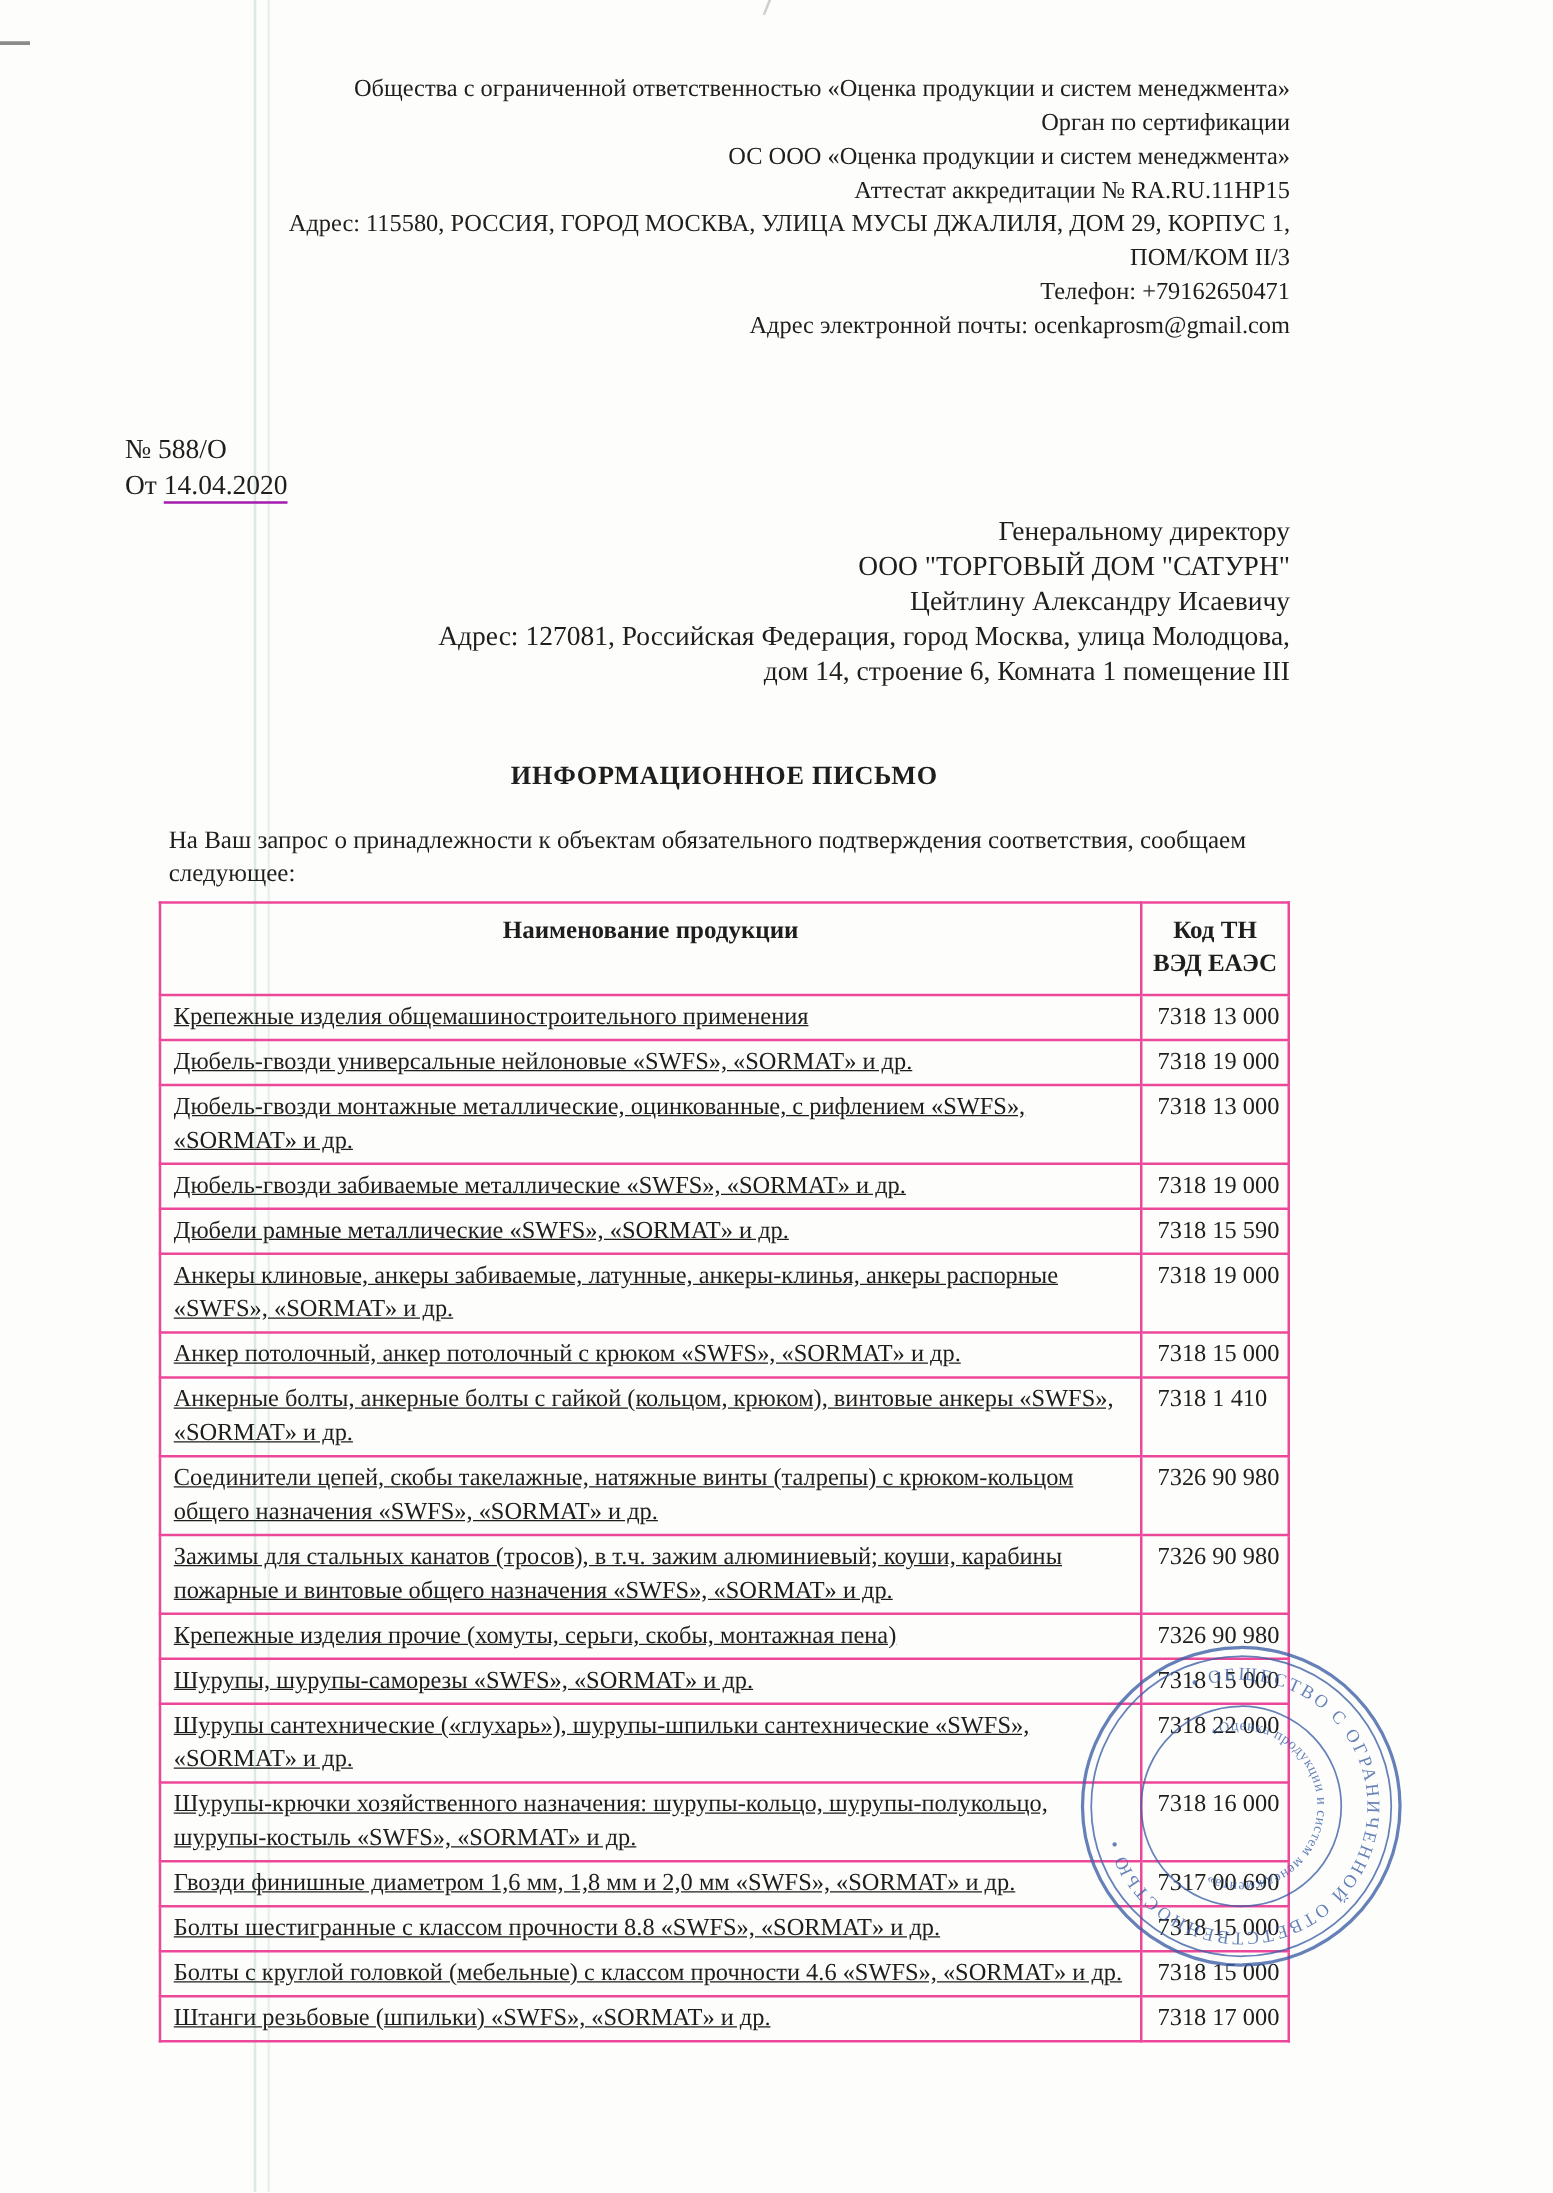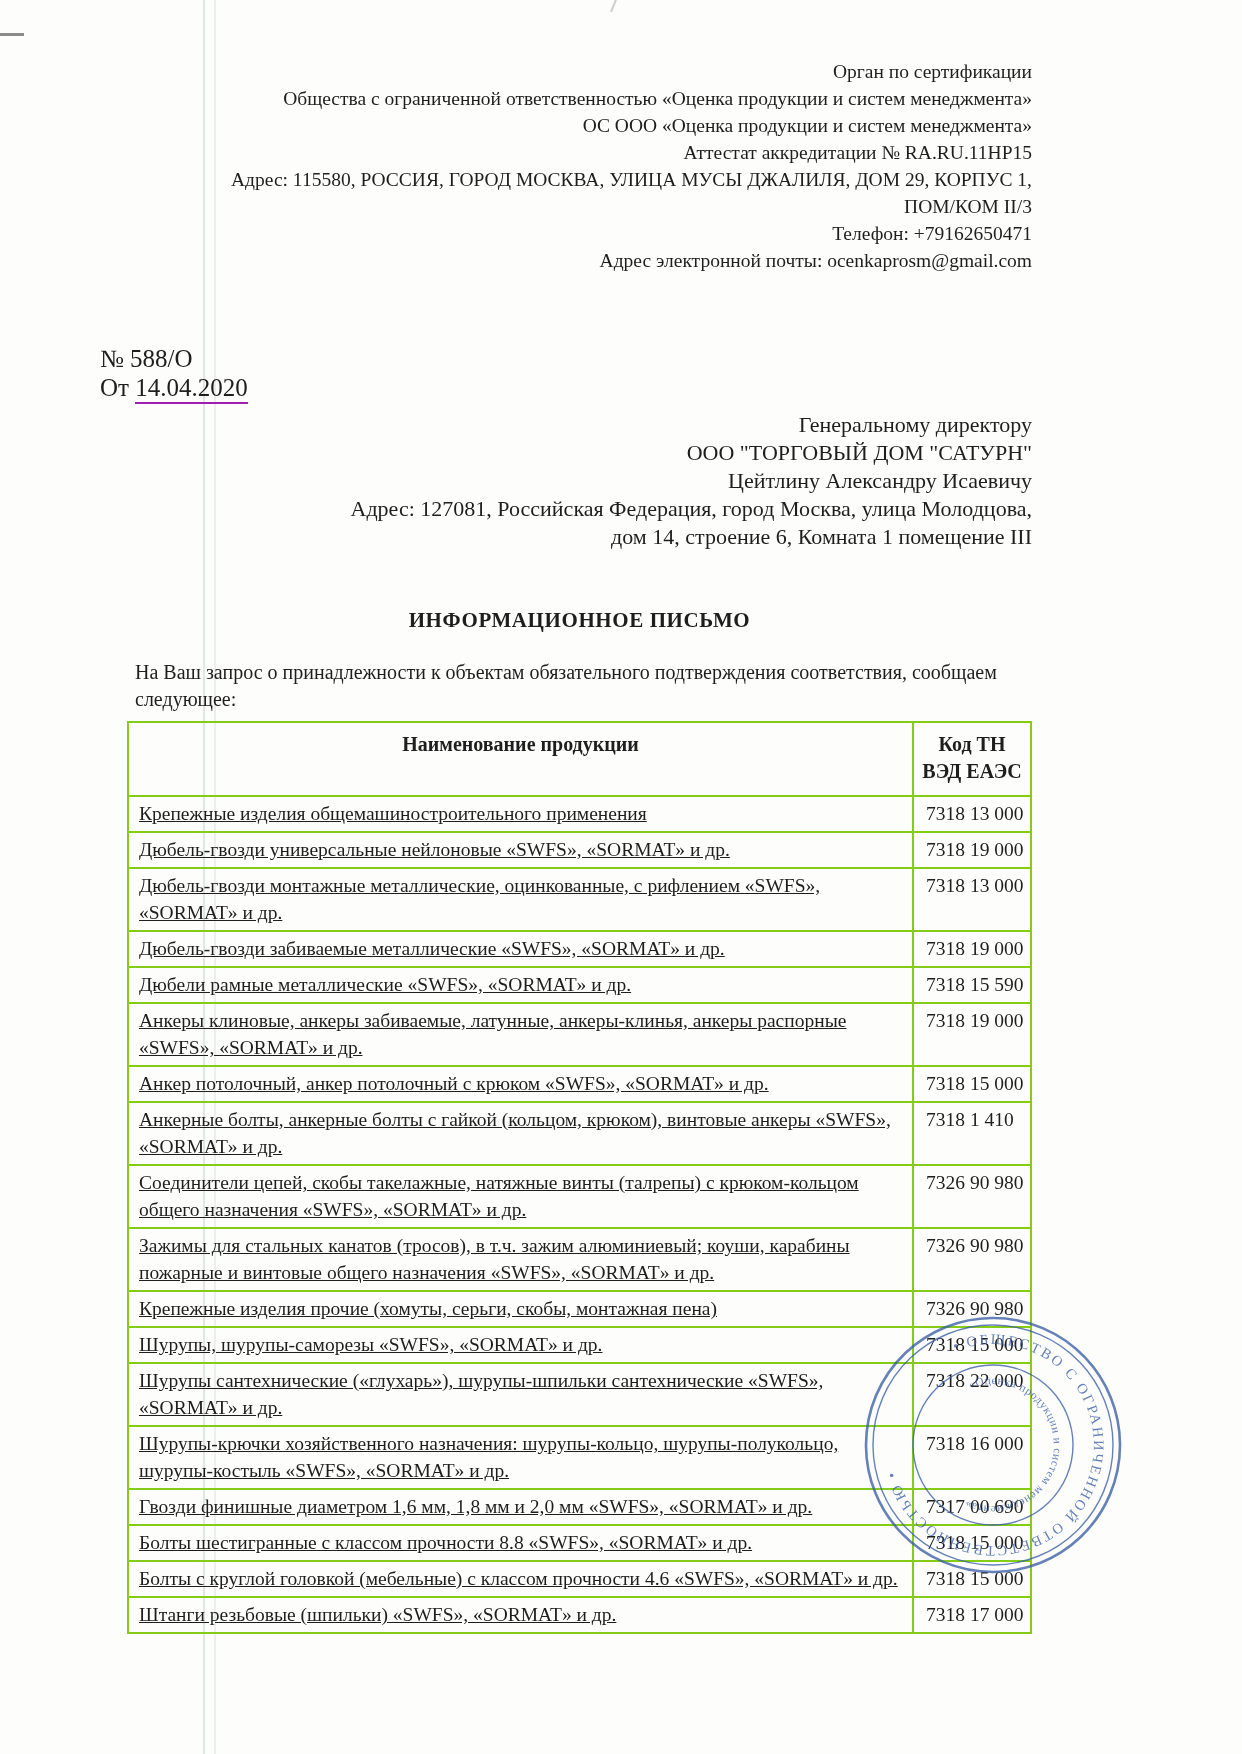--- a/index.html
+++ b/index.html
@@ -39,21 +39,21 @@
 
   .header-block {
     padding-top: 58px;
     text-align: right;
     font-size: 19.5px;
     line-height: 27px;
   }
   .ref-block {
     margin-left: -27px;
     margin-top: 70px;
-    font-size: 25px;
+    font-size: 22px;
     line-height: 29px;
     text-align: left;
   }
   .ref-date-underline { border-bottom: 2px solid #a21caf; padding-bottom: 1px; }
 
   .addressee-block {
     margin-top: 9px;
     text-align: right;
     font-size: 22px;
     line-height: 28px;
@@ -77,21 +77,21 @@
 
   table.products {
     margin-top: 8px;
     width: 905px;
     border-collapse: collapse;
     font-size: 19.5px;
     position: relative;
     z-index: 1;
   }
   table.products th, table.products td {
-    border: 2px solid #84cc16;
+    border: 2px solid #ec4899;
     vertical-align: top;
   }
   table.products th {
     font-weight: bold;
     font-size: 20px;
     text-align: center;
     padding: 8px 6px 10px 6px;
     line-height: 27px;
   }
   table.products th.col-code-h { width: 118px; }
@@ -123,22 +123,22 @@
 <div class="page">
 
   <div class="scan-line l1"></div>
   <div class="scan-line l2"></div>
   <div class="artifact-top"></div>
   <div class="artifact-left"></div>
 
   <div class="content">
 
     <div class="header-block">
+      <div>Общества с ограниченной ответственностью «Оценка продукции и систем менеджмента»</div>
       <div>Орган по сертификации</div>
-      <div>Общества с ограниченной ответственностью «Оценка продукции и систем менеджмента»</div>
       <div>ОС ООО «Оценка продукции и систем менеджмента»</div>
       <div>Аттестат аккредитации № RA.RU.11НР15</div>
       <div>Адрес: 115580, РОССИЯ, ГОРОД МОСКВА, УЛИЦА МУСЫ ДЖАЛИЛЯ, ДОМ 29, КОРПУС 1,</div>
       <div>ПОМ/КОМ II/3</div>
       <div>Телефон: +79162650471</div>
       <div>Адрес электронной почты: ocenkaprosm@gmail.com</div>
     </div>
 
     <div class="ref-block">
       <div>№ 588/О</div>

